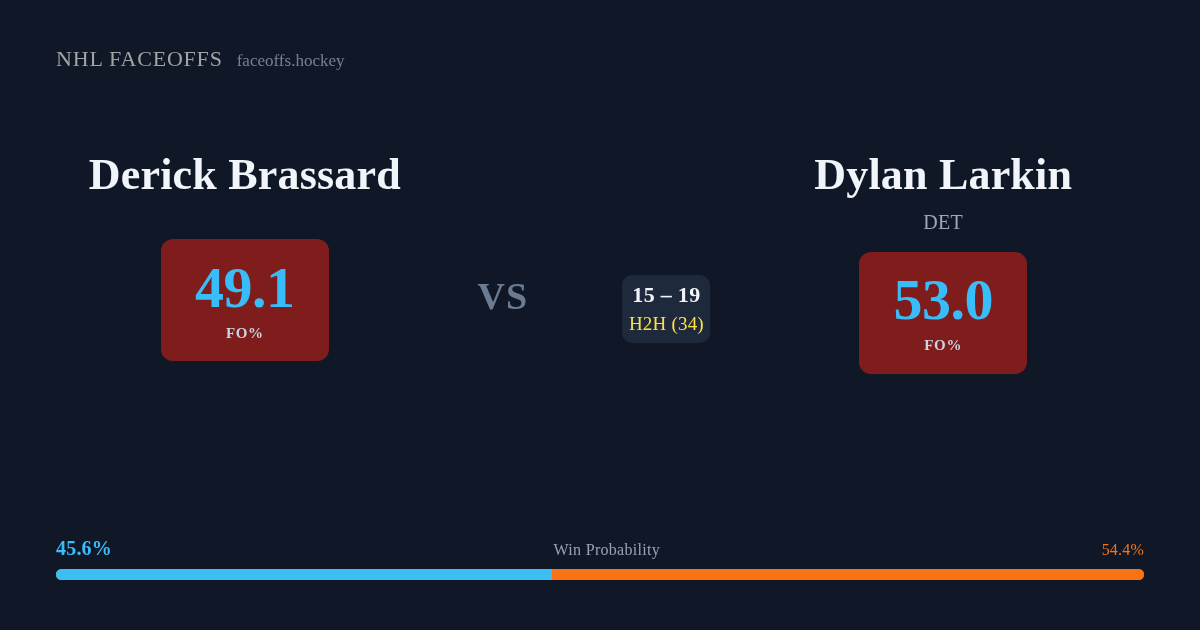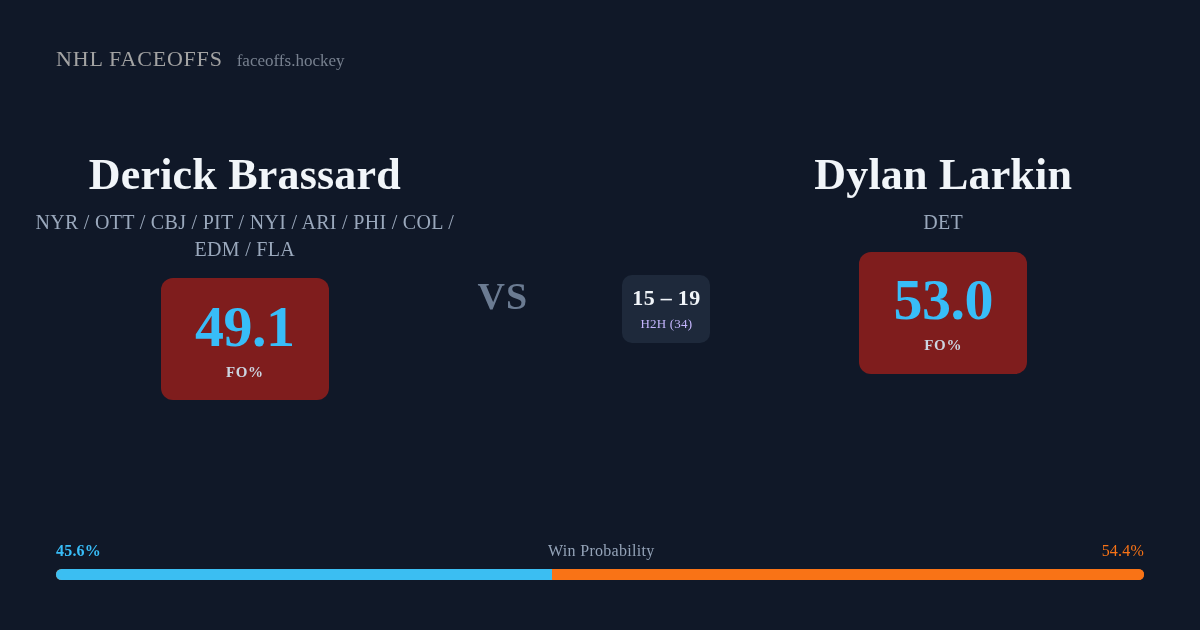--- a/index.html
+++ b/index.html
@@ -47,21 +47,21 @@
     display: flex;
     align-items: flex-start;
   }
 
   .side {
     width: 480px;
     display: flex;
     flex-direction: column;
     align-items: center;
   }
-  .side-left { padding-left: 12px; }
+  .side-left { padding-left: 12px; gap: 24px; }
   .side-right { padding-right: 24px; }
 
   .player-name {
     font-size: 44px;
     font-weight: bold;
     color: #F1F5F9;
     line-height: 1.12;
     text-align: center;
     letter-spacing: 0.2px;
     white-space: nowrap;
@@ -130,40 +130,40 @@
   }
   .h2h-record {
     font-size: 22px;
     font-weight: bold;
     color: #F1F5F9;
     line-height: 1;
     letter-spacing: 0.3px;
   }
   .h2h-label {
     margin-top: 7px;
-    font-size: 13px;
-    color: #c4b5fd;
+    font-size: 19px;
+    color: #fde047;
     letter-spacing: 0.2px;
   }
 
   
   .winprob {
     position: absolute;
     left: 56px;
     bottom: 50px;
     width: 1088px;
   }
   .winprob-labels {
     display: flex;
     align-items: baseline;
     justify-content: space-between;
     margin-bottom: 9px;
   }
   .wp-left {
-    font-size: 16px;
+    font-size: 20px;
     font-weight: bold;
     color: #38BDF8;
     letter-spacing: 0.2px;
   }
   .wp-title {
     font-size: 16px;
     color: #94A3B8;
     letter-spacing: 0.3px;
   }
   .wp-right {
@@ -196,21 +196,20 @@
 
 <div class="header">
   <span class="brand">NHL FACEOFFS</span>
   <span class="brand-url">faceoffs.hockey</span>
 </div>
 
 <div class="matchup">
 
   <div class="side side-left">
     <div class="player-name">Derick Brassard</div>
-    <div class="teams">NYR / OTT / CBJ / PIT / NYI / ARI / PHI / COL / EDM / FLA</div>
     <div class="stat-card">
       <div class="stat-value">49.1</div>
       <div class="stat-label">FO%</div>
     </div>
   </div>
 
   <div class="center">
     <div class="vs-text">VS</div>
     <div class="h2h-box">
       <div class="h2h-record">15 – 19</div>

